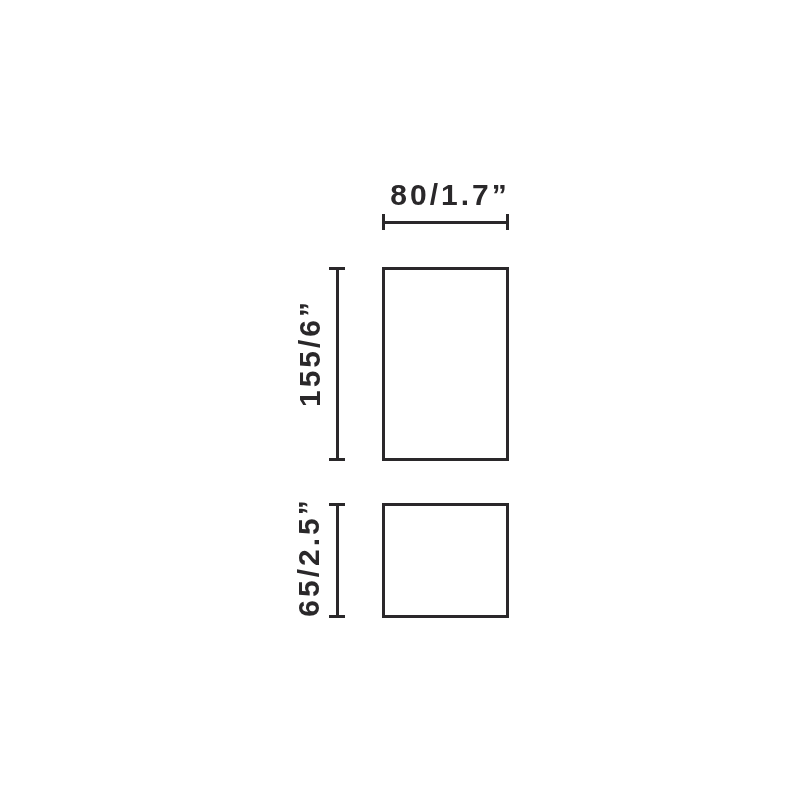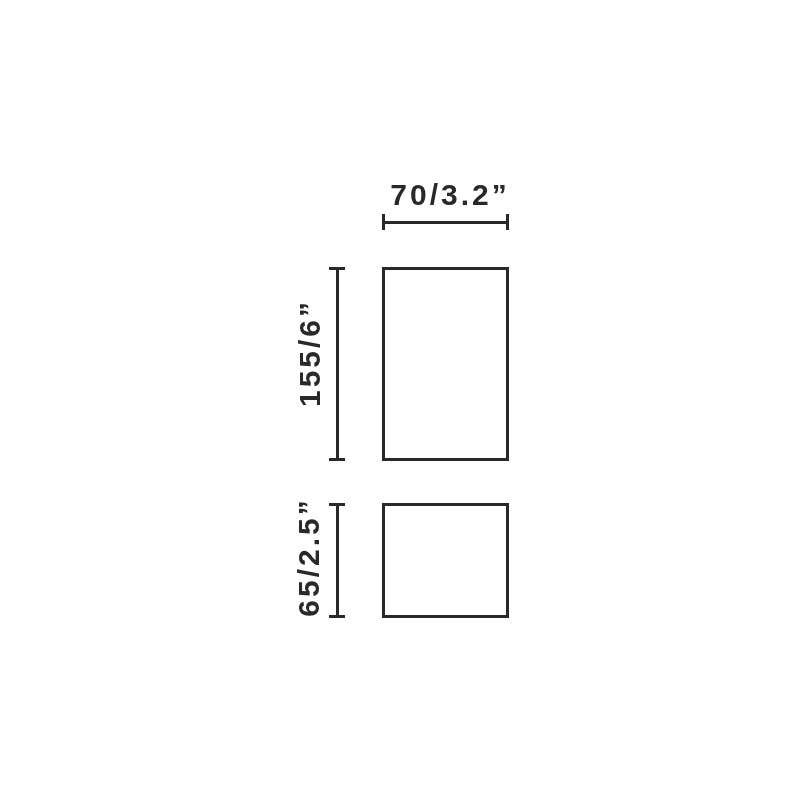--- a/index.html
+++ b/index.html
@@ -62,21 +62,21 @@
   #lower-height-dim { left: 329px; top: 503px; height: 115px; }
   #width-label          { left: 450px; top: 195px; }
   #upper-height-label   { left: 310px; top: 353px; }
   #lower-height-label   { left: 309px; top: 557px; }
 </style>
 </head>
 <body>
 
 <div class="canvas">
 
-  <div id="width-label" class="dim-label horizontal">70/3.2”</div>
+  <div id="width-label" class="dim-label horizontal">80/1.7”</div>
 
   <div id="width-dim" class="dim-line h">
     <div class="cap cap-a"></div>
     <div class="bar"></div>
     <div class="cap cap-b"></div>
   </div>
 
   <div id="upper-height-label" class="dim-label vertical">155/6”</div>
 
   <div id="upper-height-dim" class="dim-line v">

